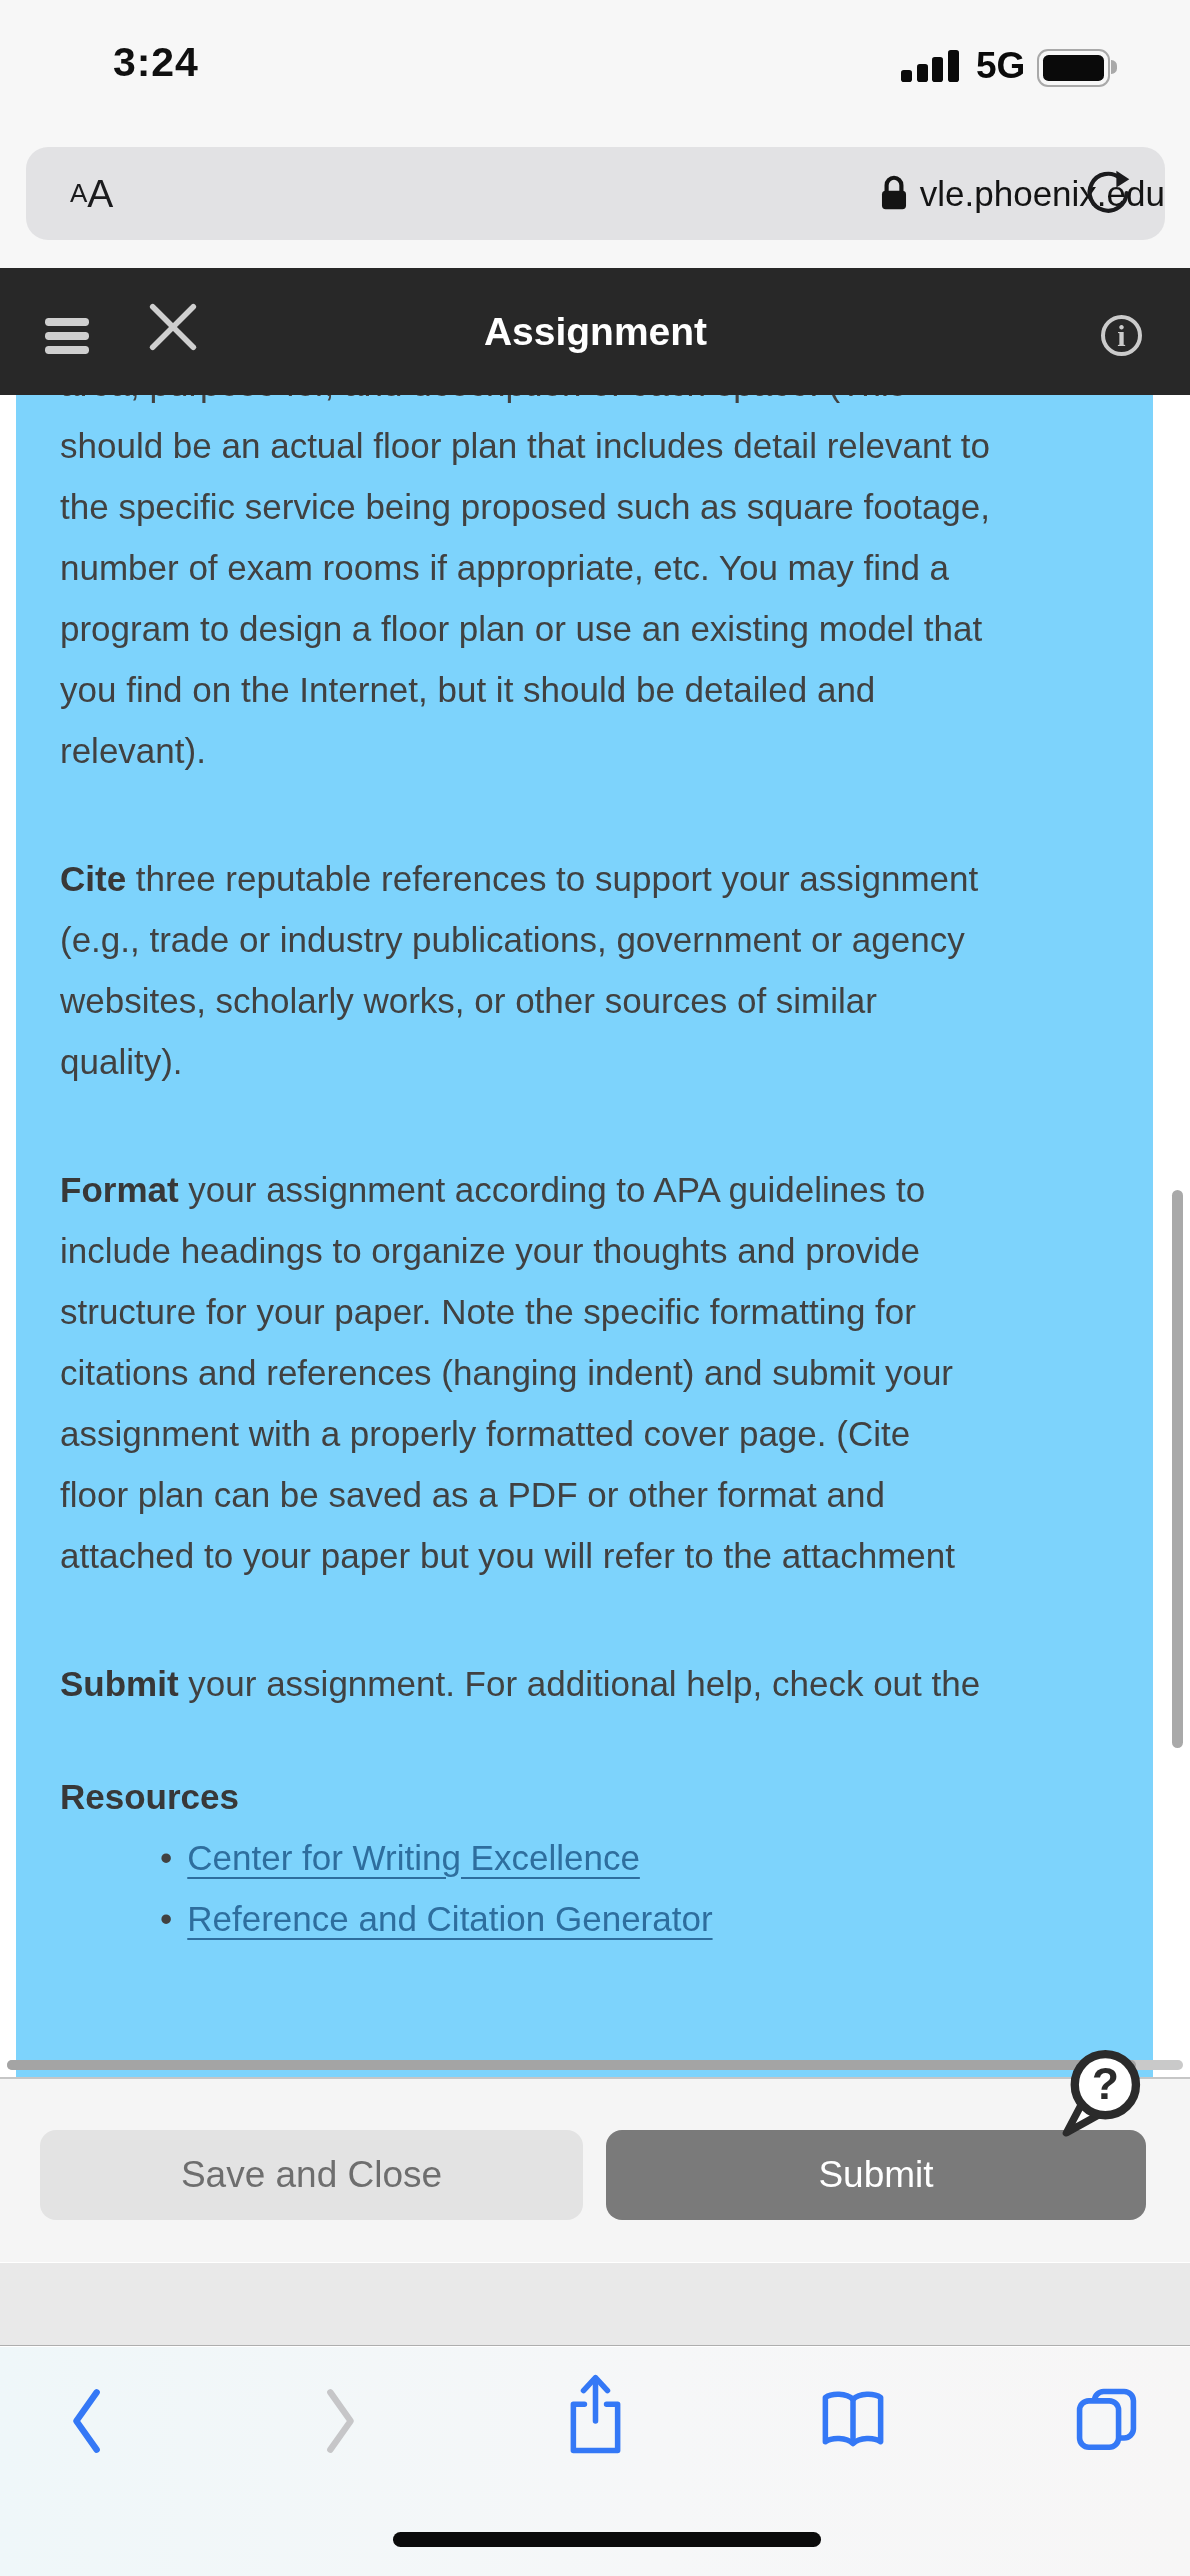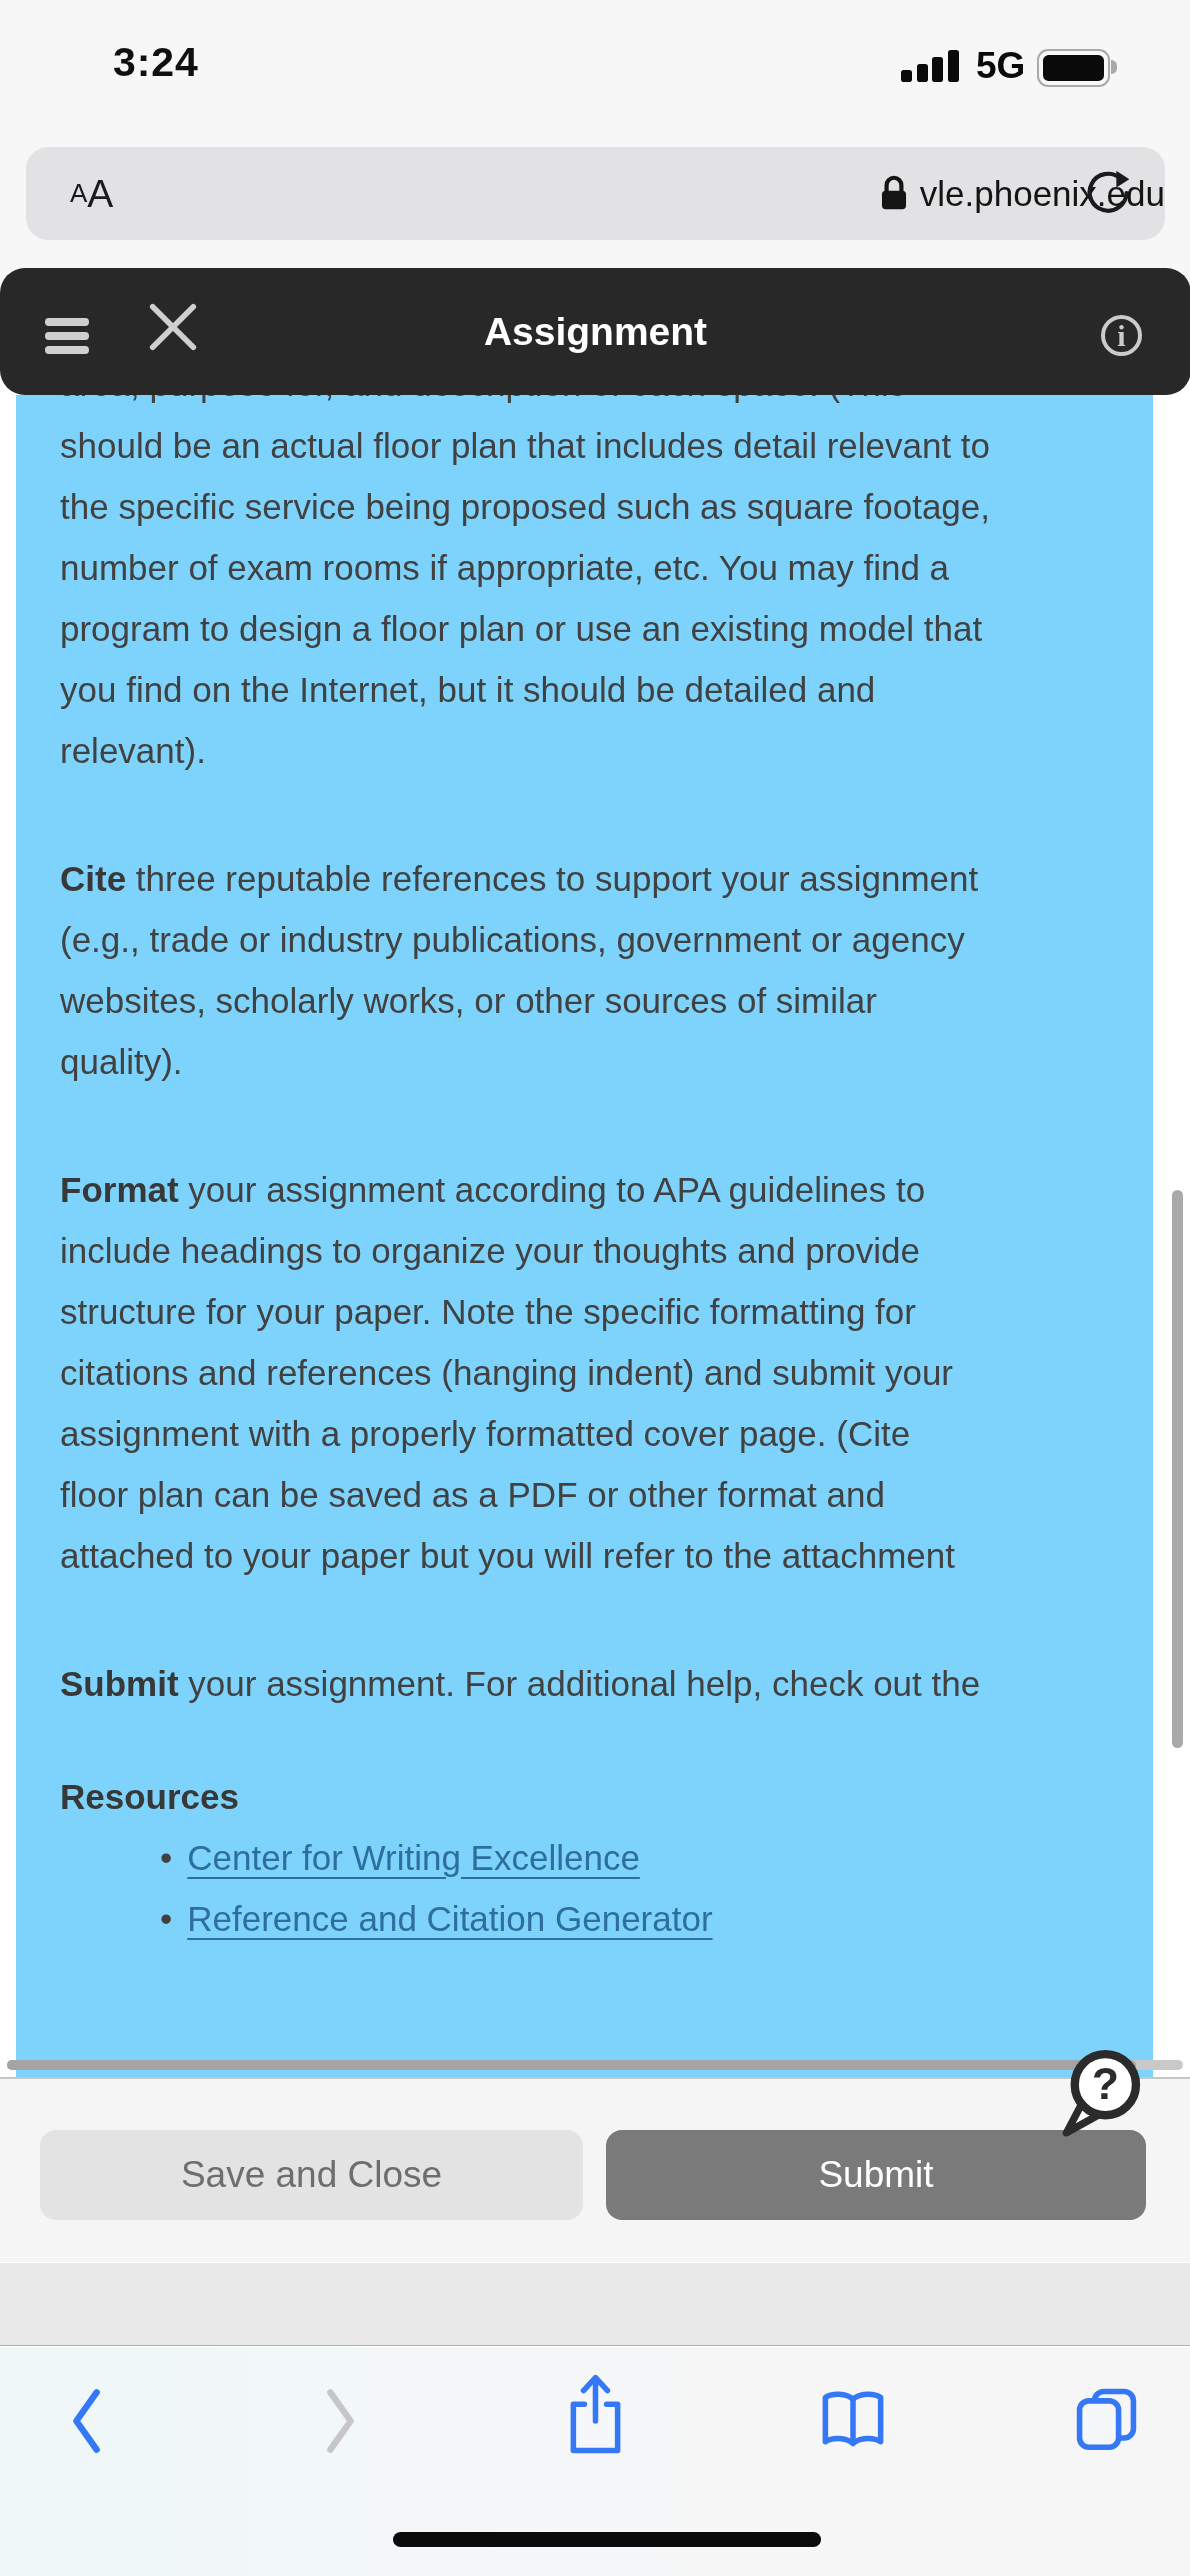--- a/index.html
+++ b/index.html
@@ -20,21 +20,21 @@
   .battery .nub{position:absolute;right:-9.3px;top:9.3px;width:6.5px;height:14px;background:#a9a9a9;border-radius:0 5.6px 5.6px 0;}
   .url-field{left:26px;top:147px;width:1139px;height:93px;background:#e2e2e4;border-radius:22px;}
   .aa{position:absolute;left:44px;top:0;height:93px;display:flex;align-items:center;color:#1b1b1d;}
   .aa .a1{font-size:26px;}
   .aa .a2{font-size:39px;}
   .url-center{position:absolute;left:0;top:0;width:100%;height:100%;display:flex;align-items:center;justify-content:flex-end;gap:12px;}
   .domain-text{font-size:35px;color:#141414;}
   .reload{position:absolute;right:32px;top:22px;width:48px;height:48px;}
 
   
-  .app-header{left:0;top:268px;width:1191px;height:127px;background:#282828;z-index:10;border-radius:25px;}
+  .app-header{left:0;top:268px;width:1191px;height:127px;background:#282828;z-index:10;}
   .hamburger{position:absolute;left:45px;top:50px;width:44px;height:36px;}
   .hamburger i{display:block;width:44px;height:8.3px;background:#cfcfcf;border-radius:3.7px;margin-bottom:5.6px;}
   .close-x{position:absolute;left:149px;top:35px;width:48px;height:48px;}
   .hdr-title{position:absolute;left:0;top:0;width:100%;height:127px;display:flex;align-items:center;justify-content:center;
     font-size:39px;font-weight:bold;color:#ffffff;}
   .info-btn{position:absolute;left:1101px;top:315px;width:41px;height:41px;border:4.6px solid #cbcbcb;border-radius:50%;
     box-sizing:border-box;display:flex;align-items:center;justify-content:center;z-index:11;}
   .info-btn span{font-family:"Liberation Serif","DejaVu Serif",serif;font-weight:bold;font-size:30px;color:#cbcbcb;line-height:1;margin-top:1.9px;}
 
   

